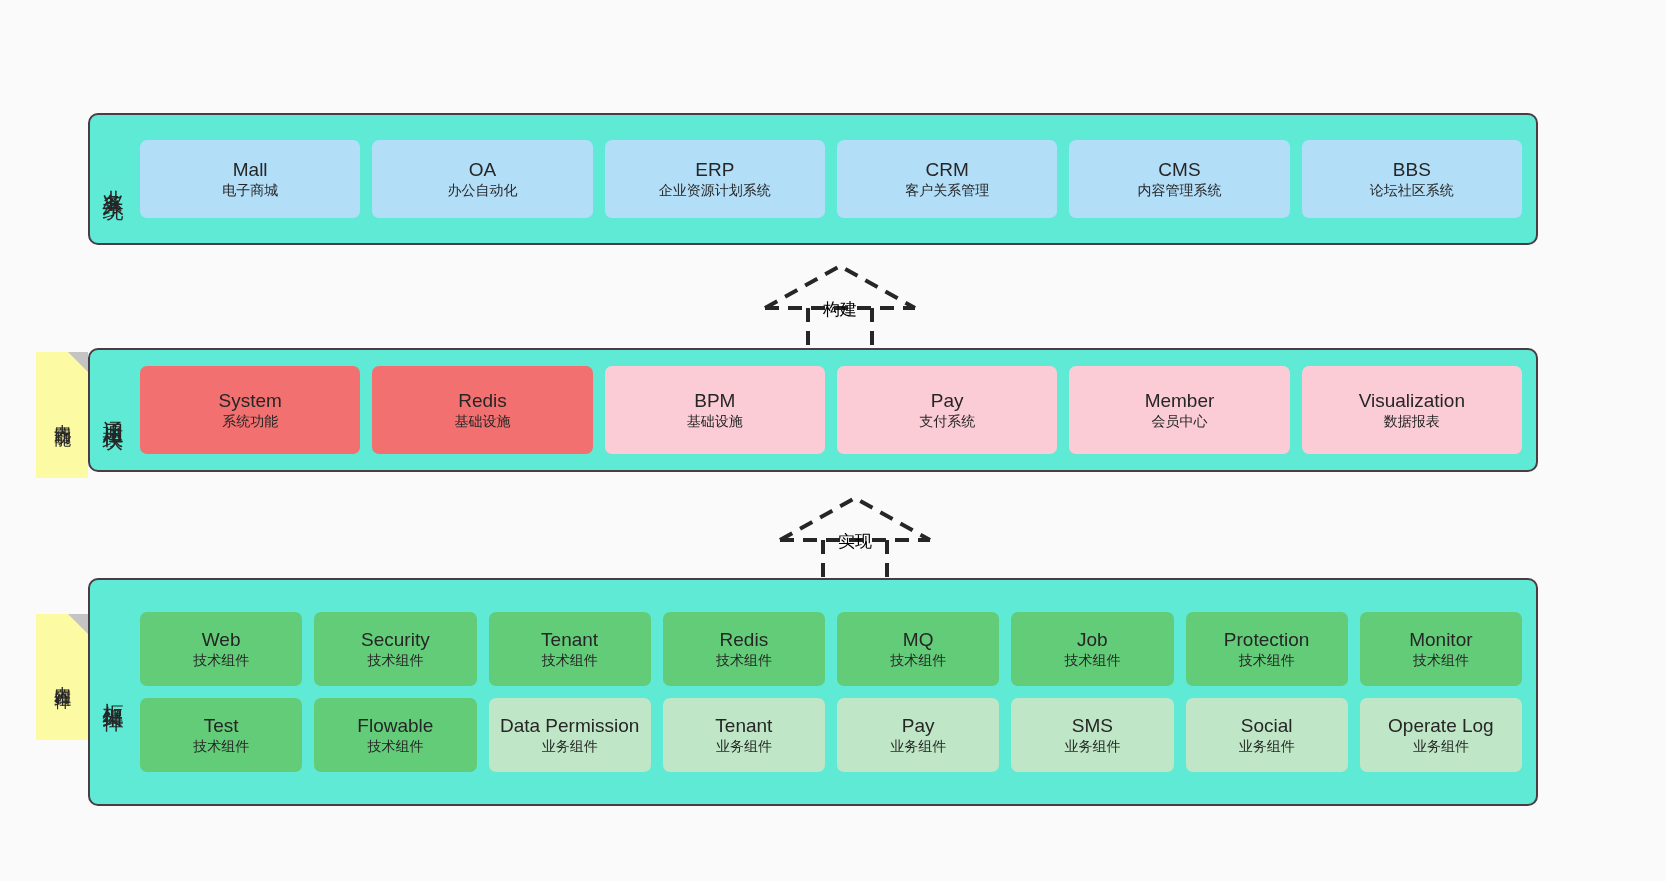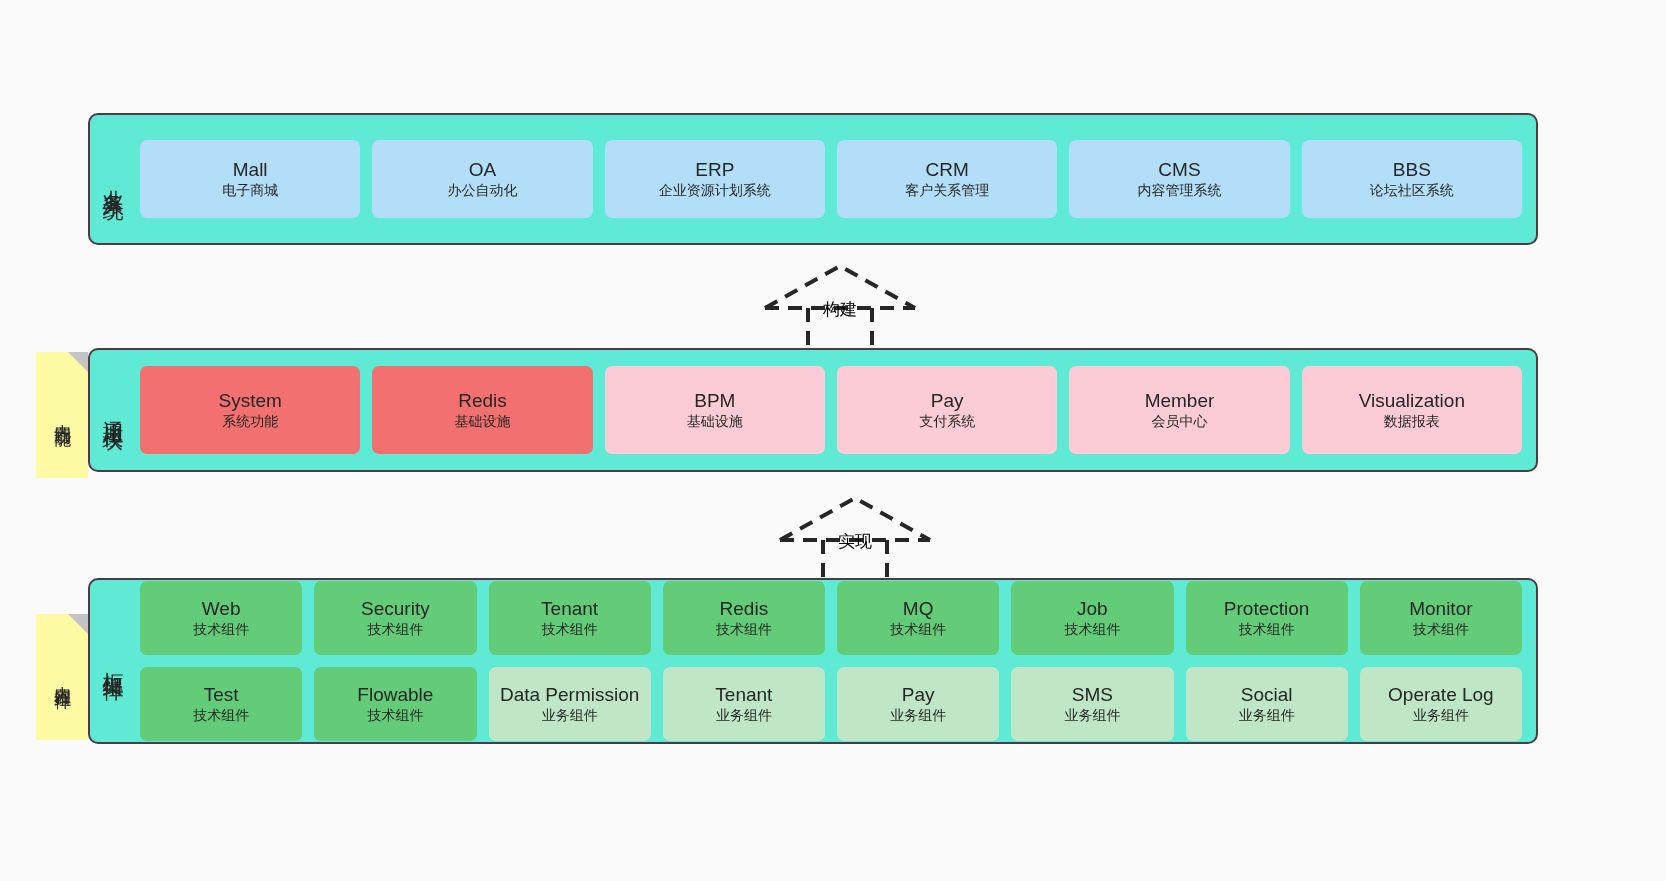--- a/index.html
+++ b/index.html
@@ -223,21 +223,21 @@
       <path d="M 48 90 L 112 90" fill="none" stroke="#262626" stroke-width="4" stroke-dasharray="14 9" stroke-linecap="butt"></path>
     </svg>
     <div class="arrow-label">实现</div>
   </div>
 
   <div class="note" style="left:36px; top:614px; height:126px;">
     <span class="fold"></span>
     <span>内置组件</span>
   </div>
 
-  <div class="layer" id="layer-framework" style="left:88px; top:578px; width:1450px; height:166px;">
+  <div class="layer" id="layer-framework" style="left:88px; top:578px; width:1450px; height:228px;">
     <div class="layer-title">框架组件</div>
     <div class="layer-body">
       <div class="row">
         <div class="card green">
           <span class="en">Web</span>
           <span class="cn">技术组件</span>
         </div>
         <div class="card green">
           <span class="en">Security</span>
           <span class="cn">技术组件</span>

